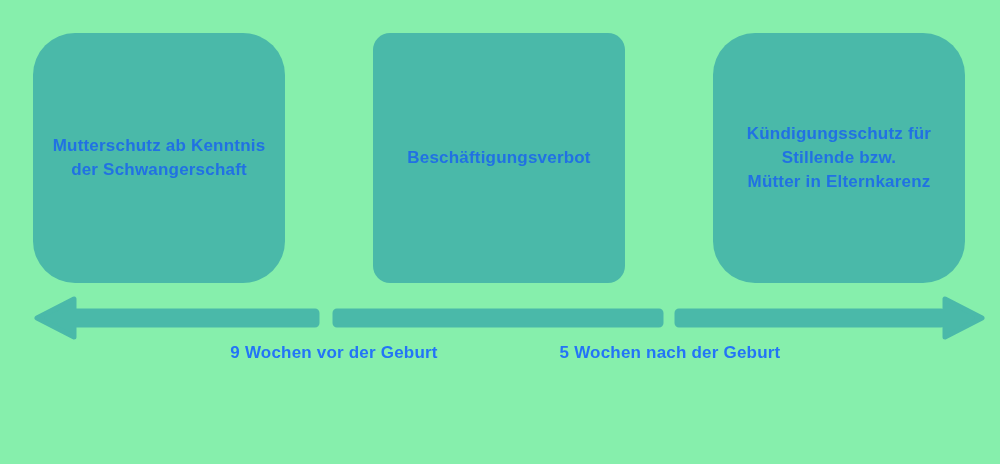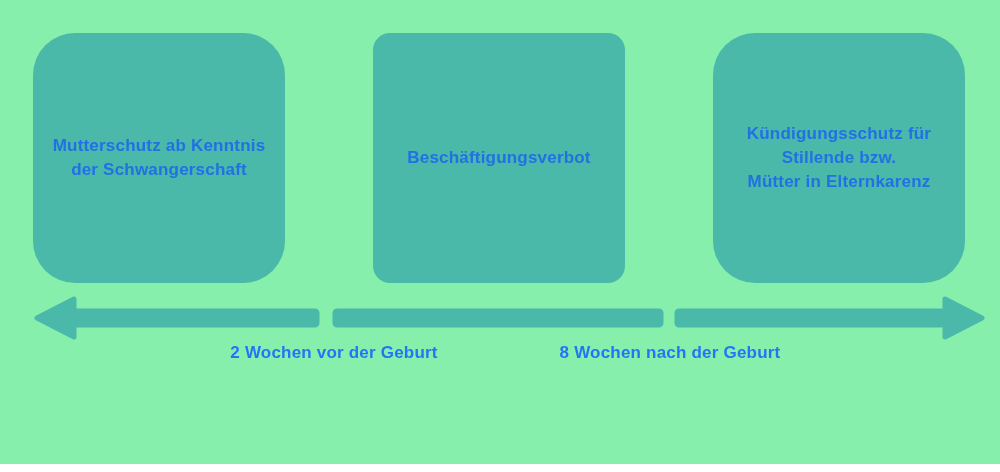--- a/index.html
+++ b/index.html
@@ -84,17 +84,17 @@
   <svg class="timeline-arrow" viewBox="0 0 1000 60" xmlns="http://www.w3.org/2000/svg" aria-hidden="true">
     <g fill="#4ab9a9" stroke="#4ab9a9" stroke-width="5" stroke-linejoin="round" stroke-linecap="round">
       <polygon points="37,30 74,11 74,49"></polygon>
       <rect x="60" y="23" width="257" height="14" rx="2"></rect>
       <rect x="335" y="23" width="326" height="14" rx="2"></rect>
       <rect x="677" y="23" width="266" height="14" rx="2"></rect>
       <polygon points="982,30 945,11 945,49"></polygon>
     </g>
   </svg>
 
-  <div class="tl-label before">2 Wochen vor der Geburt</div>
+  <div class="tl-label before">9 Wochen vor der Geburt</div>
 
-  <div class="tl-label after">8 Wochen nach der Geburt</div>
+  <div class="tl-label after">5 Wochen nach der Geburt</div>
 
 </div>
 
 </body></html>

